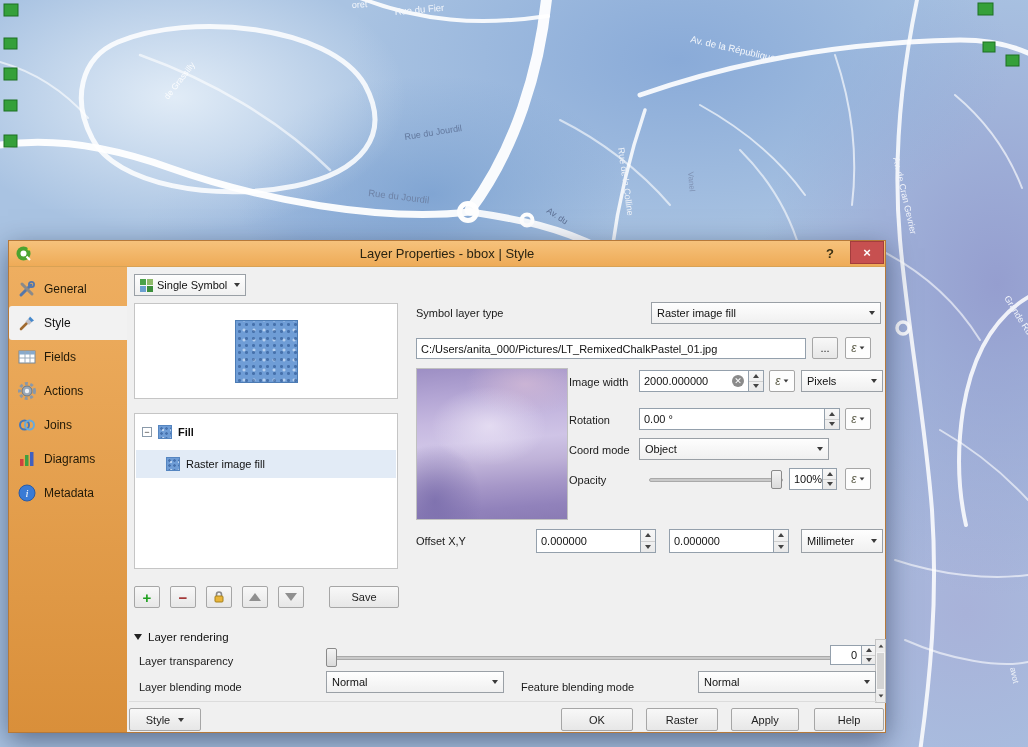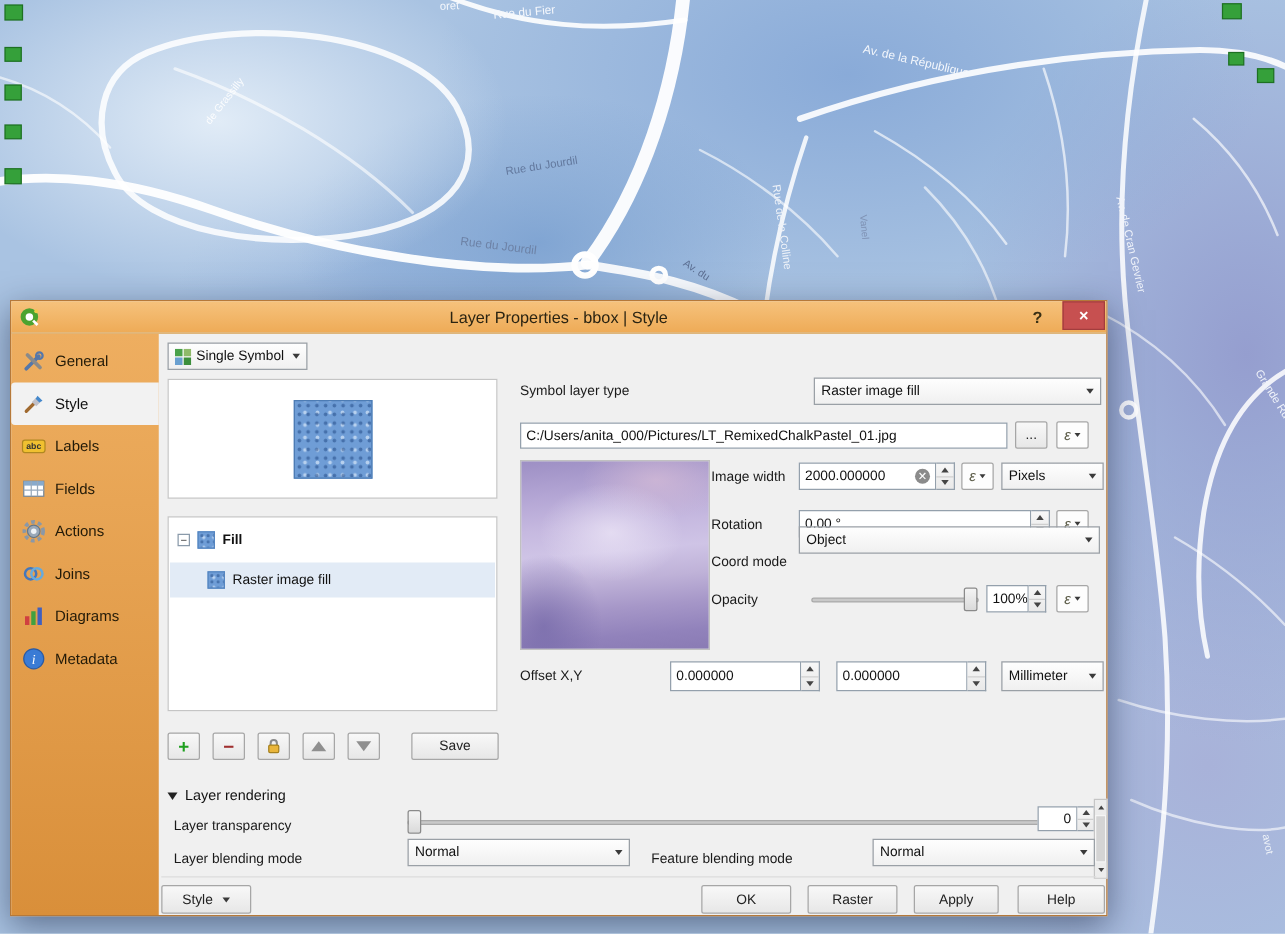--- a/index.html
+++ b/index.html
@@ -203,29 +203,20 @@
               <line x1="4" y1="16" x2="11" y2="9" stroke="#a06a30" stroke-width="2.6" stroke-linecap="round"></line>
               <rect x="9.5" y="6" width="5" height="5" transform="rotate(45 12 8.5)" fill="#c0c0c8"></rect>
               <path d="M13 3.5 L17 7.5 L14.5 9 L11.5 6 Z" fill="#4488cc"></path>
             </svg>
         </span>
         <span class="slabel">Style</span>
       </div>
       <div class="side-item">
         <span class="sicon">
           <svg width="20" height="20">
-              <rect x="1" y="5" width="18" height="10" rx="2" fill="#f0c030" stroke="#b08820"></rect>
-              <text x="10" y="12.6" font-size="7" font-weight="bold" fill="#333" text-anchor="middle" font-family="Liberation Sans">abc</text>
-            </svg>
-        </span>
-        <span class="slabel">Labels</span>
-      </div>
-      <div class="side-item">
-        <span class="sicon">
-          <svg width="20" height="20">
               <rect x="2" y="4" width="16" height="12" fill="#ffffff" stroke="#778899"></rect>
               <rect x="2" y="4" width="16" height="3.5" fill="#88aacc"></rect>
               <line x1="8" y1="4" x2="8" y2="16" stroke="#99aabb"></line>
               <line x1="13" y1="4" x2="13" y2="16" stroke="#99aabb"></line>
               <line x1="2" y1="11" x2="18" y2="11" stroke="#99aabb"></line>
             </svg>
         </span>
         <span class="slabel">Fields</span>
       </div>
       <div class="side-item">
@@ -381,21 +372,21 @@
         <span class="cell">
             <span class="tri-dn"></span>
           </span>
       </div>
       <div class="ddbtn" style="left:836px; top:167px;">
         <span class="eps">ε</span>
         <span class="caret" style="transform:scale(.8);"></span>
       </div>
 
       <div class="lbl" style="left:560px; top:203px;">Coord mode</div>
-      <div class="combo" style="left:630px; top:180px; width:241px; height:22px;">
+      <div class="combo" style="left:630px; top:197px; width:190px; height:22px;">
         <span>Object</span>
         <span class="cwrap">
             <span class="caret"></span>
           </span>
       </div>
 
       <div class="lbl" style="left:560px; top:233px;">Opacity</div>
       <div class="slider" style="left:640px; top:229px; width:134px;">
         <span class="track"></span>
         <span class="handle" style="left:122px;"></span>

